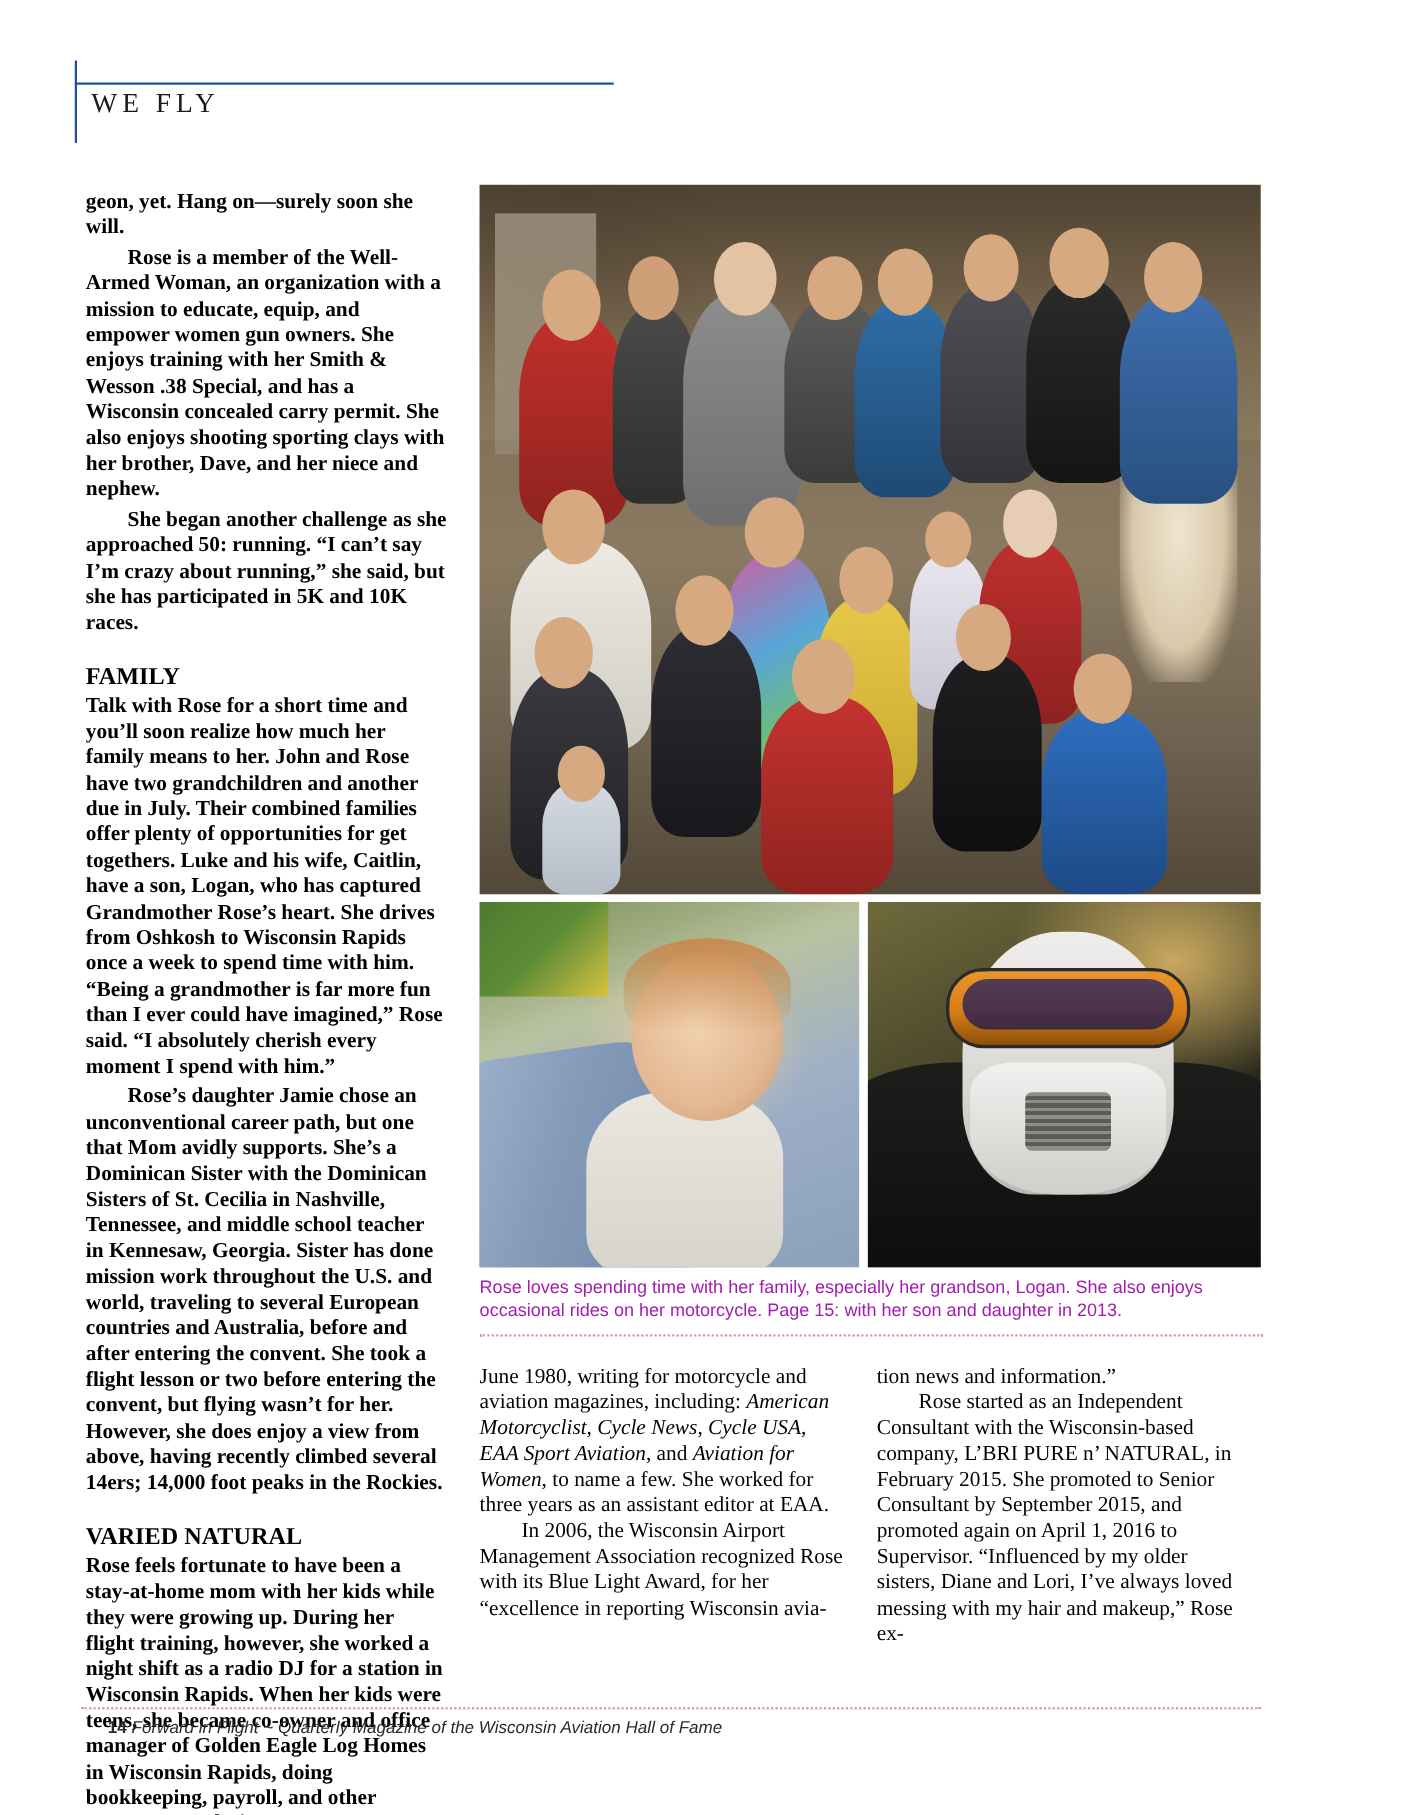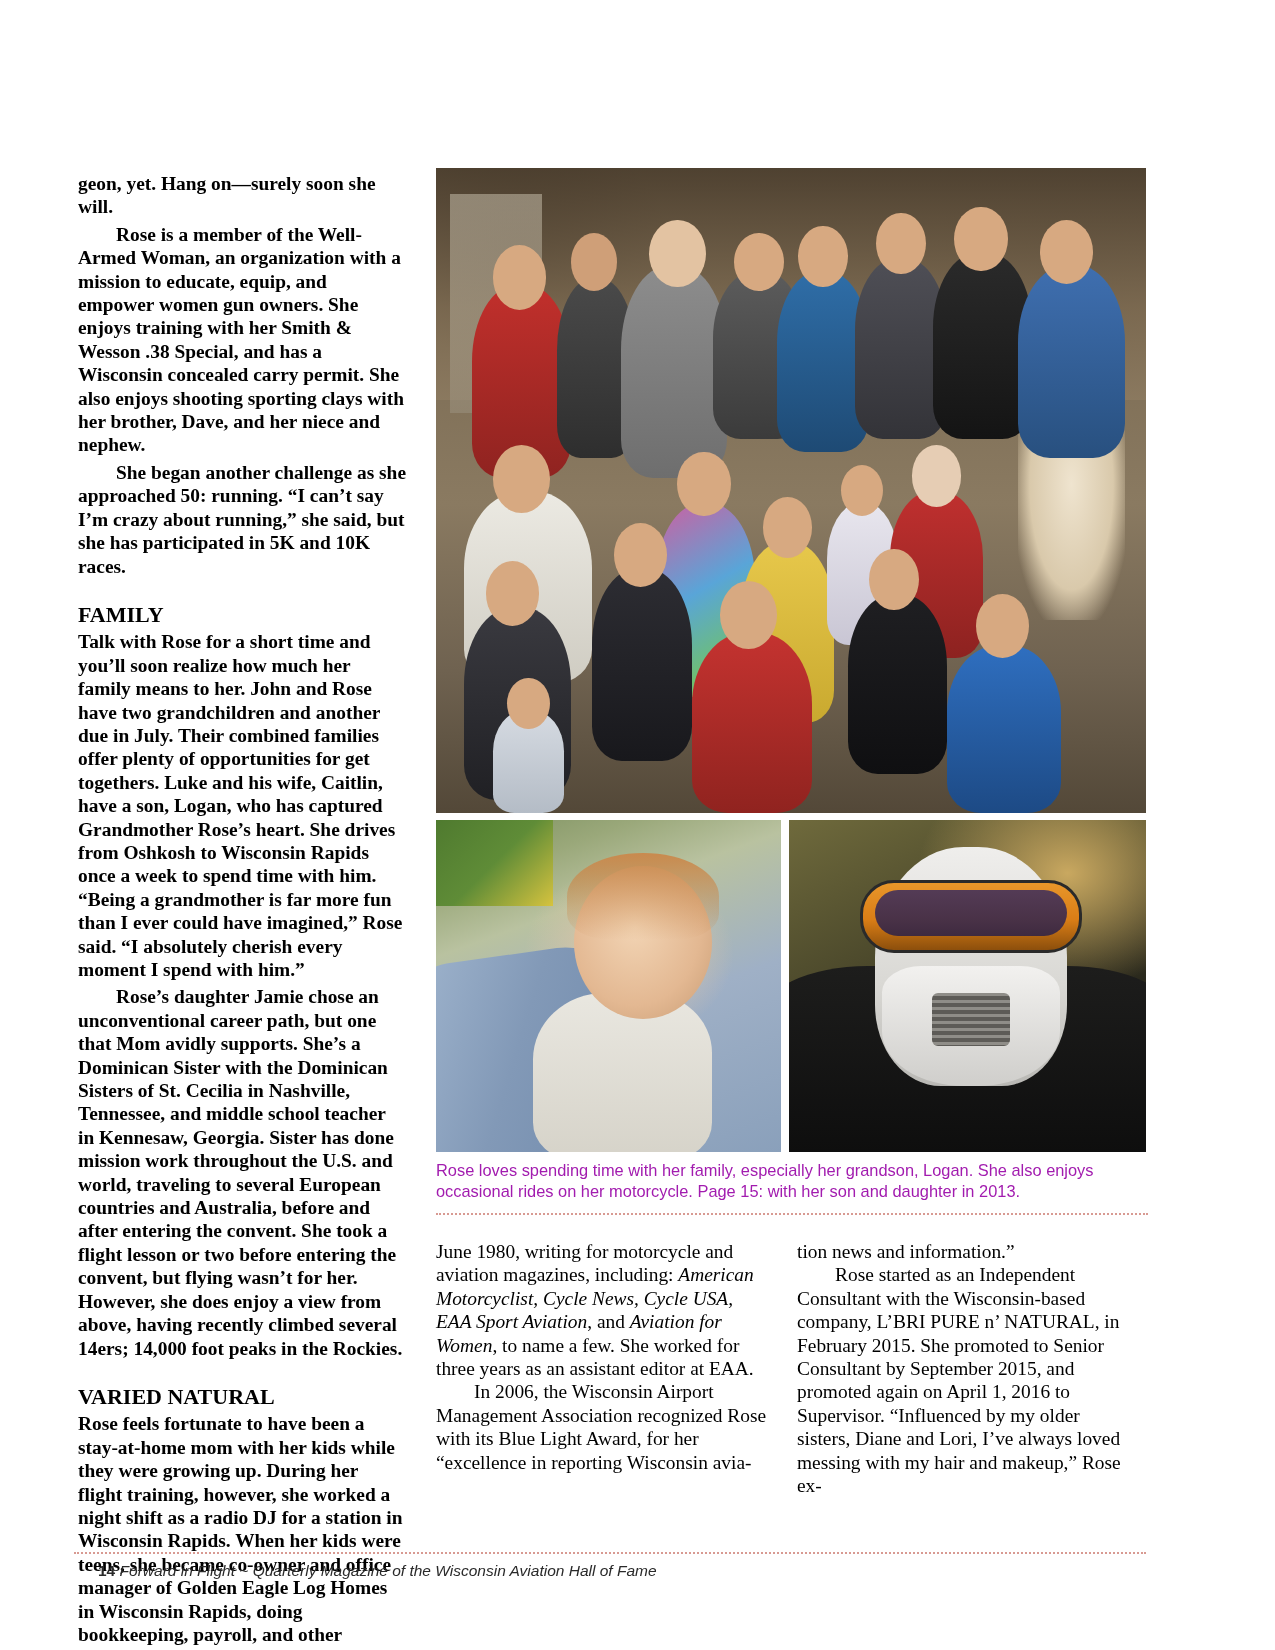--- a/index.html
+++ b/index.html
@@ -274,20 +274,25 @@
     font-style: italic;
   }
 
   em { font-style: italic; }
 </style>
 </head>
 <body>
 
 <div class="page">
 
+  <div class="header">
+    <div class="header-rule"></div>
+    <div class="header-vrule"></div>
+    <div class="header-title">WE FLY</div>
+  </div>
 
   <div class="col-left">
     <p>geon, yet. Hang on—surely soon she will.</p>
     <p class="indent">Rose is a member of the Well-Armed Woman, an organization with a mission to educate, equip, and empower women gun owners. She enjoys training with her Smith &amp; Wesson .38 Special, and has a Wisconsin concealed carry permit. She also enjoys shooting sporting clays with her brother, Dave, and her niece and nephew.</p>
     <p class="indent">She began another challenge as she approached 50: running. “I can’t say I’m crazy about running,” she said, but she has participated in 5K and 10K races.</p>
 
     <p class="section-head">FAMILY</p>
     <p>Talk with Rose for a short time and you’ll soon realize how much her family means to her. John and Rose have two grandchildren and another due in July. Their combined families offer plenty of opportunities for get togethers. Luke and his wife, Caitlin, have a son, Logan, who has captured Grandmother Rose’s heart. She drives from Oshkosh to Wisconsin Rapids once a week to spend time with him. “Being a grandmother is far more fun than I ever could have imagined,” Rose said. “I absolutely cherish every moment I spend with him.”</p>
     <p class="indent">Rose’s daughter Jamie chose an unconventional career path, but one that Mom avidly supports. She’s a Dominican Sister with the Dominican Sisters of St. Cecilia in Nashville, Tennessee, and middle school teacher in Kennesaw, Georgia. Sister has done mission work throughout the U.S. and world, traveling to several European countries and Australia, before and after entering the convent. She took a flight lesson or two before entering the convent, but flying wasn’t for her. However, she does enjoy a view from above, having recently climbed several 14ers; 14,000 foot peaks in the Rockies.</p>
 

